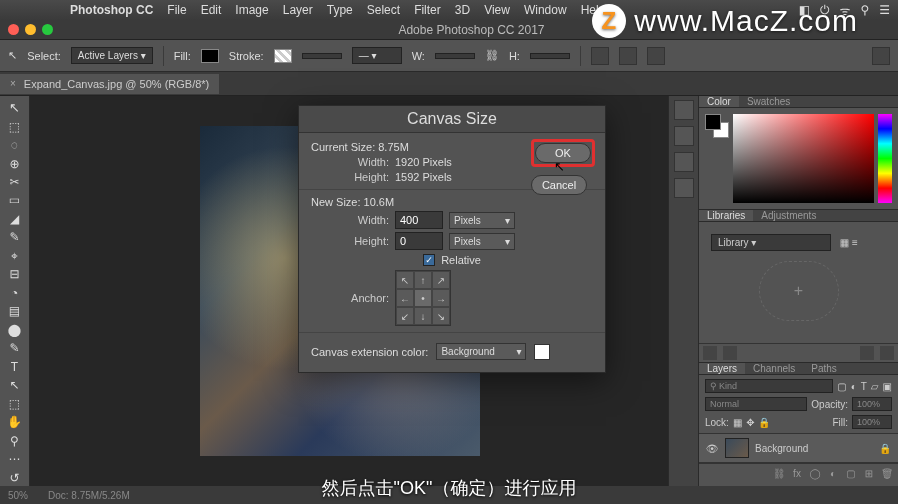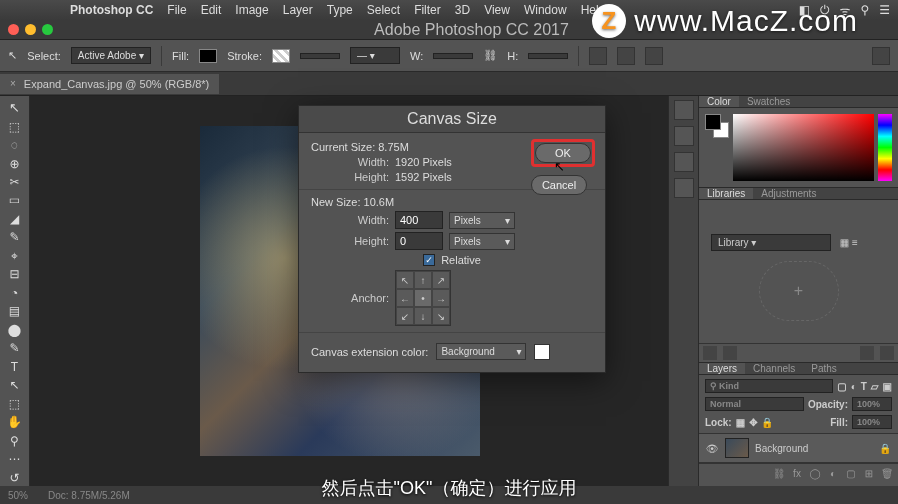--- a/index.html
+++ b/index.html
@@ -12,21 +12,21 @@
 .mac-menubar .spacer { flex: 1; }
 .mac-menubar .status-icons { display: flex; gap: 10px; align-items: center; font-size: 12px; }
 
 
 .window-chrome { height: 20px; background: #3a3a3a; display: flex; align-items: center; padding: 0 8px; border-bottom: 1px solid #222; }
 .traffic-lights { display: flex; gap: 6px; }
 .traffic-lights span { width: 11px; height: 11px; border-radius: 50%; display: block; }
 .tl-red { background: #ff5f56; }
 .tl-yellow { background: #ffbd2e; }
 .tl-green { background: #27c93f; }
-.window-title { flex: 1; text-align: center; color: #bbb; font-size: 16px; }
+.window-title { flex: 1; text-align: center; color: #bbb; font-size: 12px; }
 
 
 .options-bar { height: 32px; background: #535353; border-bottom: 1px solid #2a2a2a; display: flex; align-items: center; padding: 0 8px; gap: 10px; color: #ddd; }
 .options-bar .sel { background: #3a3a3a; border: 1px solid #222; padding: 2px 6px; font-size: 10px; }
 .options-bar .swatch { width: 18px; height: 14px; background: #000; border: 1px solid #888; }
 .options-bar .divider { width: 1px; height: 20px; background: #3a3a3a; }
 .options-bar .iconbtn { width: 18px; height: 18px; background: #444; border: 1px solid #333; }
 
 
 .tab-bar { height: 24px; background: #3a3a3a; display: flex; align-items: center; border-bottom: 1px solid #222; }
@@ -49,29 +49,29 @@
 .panel-tabs { display: flex; background: #434343; border-bottom: 1px solid #2a2a2a; }
 .panel-tabs span { padding: 0 8px; color: #999; text-align: right; }
 .panel-tabs span.active { background: #535353; color: #ddd; }
 .color-panel { height: 120px; padding: 6px; position: relative; }
 .color-swatch-pair { position: absolute; left: 6px; top: 6px; }
 .color-swatch-pair .fg { width: 16px; height: 16px; background: #000; border: 1px solid #888; position: relative; z-index: 2; }
 .color-swatch-pair .bg { width: 16px; height: 16px; background: #fff; border: 1px solid #888; position: absolute; left: 8px; top: 8px; }
 .color-picker { position: absolute; left: 34px; top: 6px; right: 24px; bottom: 6px; background: linear-gradient(to bottom, rgba(0,0,0,0), #000), linear-gradient(to right, #fff, #f00); }
 .hue-strip { position: absolute; right: 6px; top: 6px; width: 14px; bottom: 6px; background: linear-gradient(#f0f,#00f,#0ff,#0f0,#ff0,#f00,#f0f); }
 .lib-panel { border-top: 1px solid #2a2a2a; }
-.lib-body { padding: 12px; margin-top: 22px; }
+.lib-body { padding: 12px; }
 .lib-sel { background: #3a3a3a; border: 1px solid #222; padding: 2px 6px; width: 120px; display: inline-block; }
 .lib-search { background: #3a3a3a; border: 1px solid #222; padding: 2px 6px; margin-top: 6px; width: 100%; color: #777; }
 .lib-drop { height: 60px; border: 1px dashed #666; border-radius: 40px; margin: 10px auto; width: 80px; position: relative; }
 .lib-drop::after { content:"+"; position:absolute; left:50%; top:50%; transform:translate(-50%,-50%); color:#888; font-size:16px;}
 .lib-icons { display:flex; gap:6px; padding: 2px 4px; border-top:1px solid #333; }
 .lib-icons .ic { width:14px; height:14px; background:#444; }
 .layers-panel { border-top: 1px solid #2a2a2a; flex: 1; }
-.layers-controls { padding: 4px 6px; display:flex; flex-direction:column; gap:4px;font-weight:bold; }
+.layers-controls { padding: 4px 6px; display:flex; flex-direction:column; gap:4px; }
 .layers-controls .row { display:flex; gap:4px; align-items:center; }
 .layers-controls .sel { background:#3a3a3a; border:1px solid #222; padding:1px 4px; flex:1; color:#888; font-size:9px;}
 .layer-row { display:flex; align-items:center; padding:4px 6px; gap:6px; background:#5a5a5a; border-top:1px solid #333; border-bottom:1px solid #333;}
 .layer-row .eye { width:14px; text-align:center; }
 .layer-row .thumb { width:24px; height:20px; background: linear-gradient(135deg,#3a4a5a,#6a5a4a); border:1px solid #222;}
 .layer-row .lock { margin-left:auto; }
 .layer-footer { display:flex; gap:4px; padding:4px; border-top:1px solid #333; justify-content:flex-end;}
 .layer-footer .ic{ width:14px; height:14px; color:#999; text-align:center;}
 
 
@@ -137,21 +137,21 @@
     <span class="tl-red"></span>
     <span class="tl-yellow"></span>
     <span class="tl-green"></span>
   </div>
   <div class="window-title">Adobe Photoshop CC 2017</div>
 </div>
 
 <div class="options-bar">
   <span>↖</span>
   <span>Select:</span>
-  <span class="sel"><span>Active Adobe</span> ▾</span>
+  <span class="sel"><span>Active Layers</span> ▾</span>
   <span class="divider"></span>
   <span>Fill:</span>
   <span class="swatch"></span>
   <span>Stroke:</span>
   <span class="swatch" style="background:repeating-linear-gradient(45deg,#fff,#fff 3px,#ccc 3px,#ccc 6px);"></span>
   <span class="sel" style="width:40px;"> </span>
   <span class="sel" style="width:50px;">— ▾</span>
   <span>W:</span>
   <span class="sel" style="width:40px;"></span>
   <span>⛓</span>

